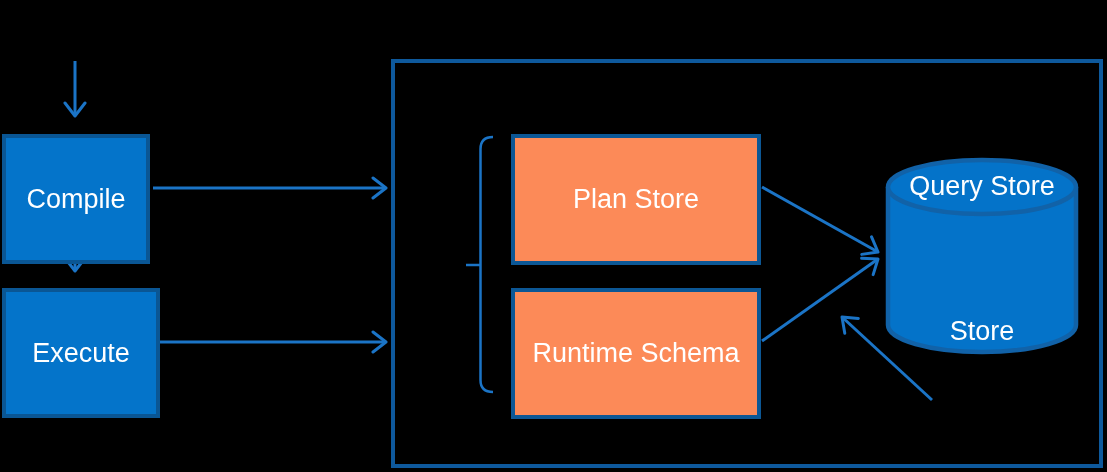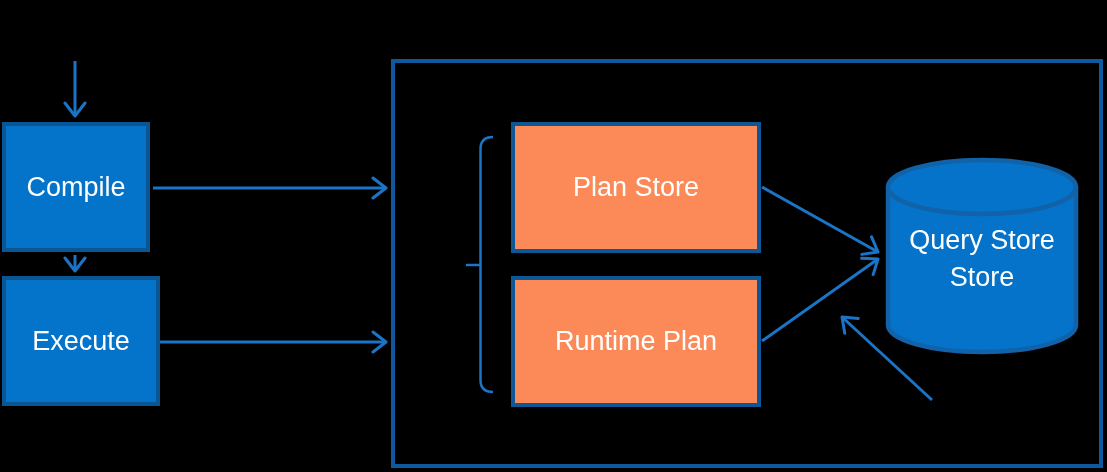--- a/index.html
+++ b/index.html
@@ -44,20 +44,21 @@
   }
   .node {
     position: absolute;
     box-sizing: border-box;
     display: flex;
     align-items: center;
     justify-content: center;
     color: var(--text-white);
     font-size: 27px;
     text-align: center;
+    margin-top: 12px;
   }
   .node-blue {
     background: var(--node-blue-fill);
     border: 4px solid var(--node-blue-border);
   }
   .node-orange {
     background: var(--node-orange-fill);
     border: 4px solid var(--node-orange-border);
   }
   #compile-box   { left: 2px;   top: 122px; width: 148px; height: 130px; }
@@ -76,21 +77,21 @@
   }
   #cylinder-label {
     position: absolute;
     left: 888px;
     top: 168px;
     width: 188px;
     height: 182px;
     display: flex;
     flex-direction: column;
     align-items: center;
-    justify-content: center;
+    justify-content: space-between;
     color: var(--text-white);
     font-size: 27px;
     line-height: 37px;
     text-align: center;
   }
   #cylinder-label span { display: block; }
 </style>
 </head>
 <body>
 
@@ -134,21 +135,21 @@
 
   <div id="execute-box" class="node node-blue">
     <span>Execute</span>
   </div>
 
   <div id="plan-store-box" class="node node-orange">
     <span>Plan Store</span>
   </div>
 
   <div id="runtime-stats-box" class="node node-orange">
-    <span>Runtime Plan</span>
+    <span>Runtime Schema</span>
   </div>
 
   <div id="cylinder-label">
     <span>Query Store</span>
     <span>Store</span>
   </div>
 
 </div>
 
 </body></html>

